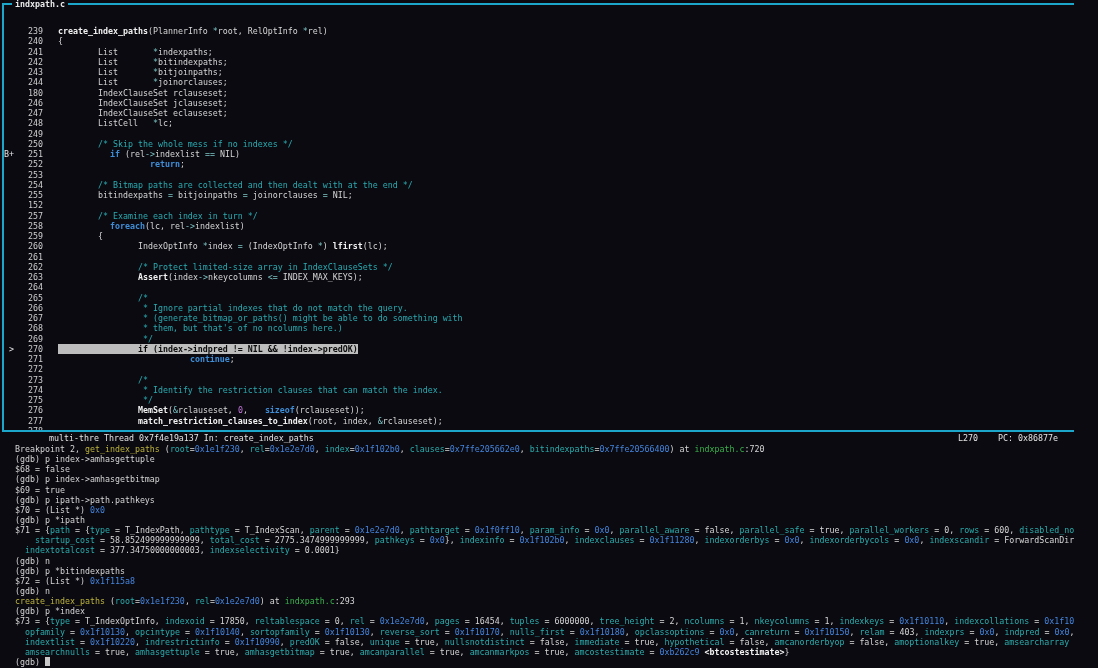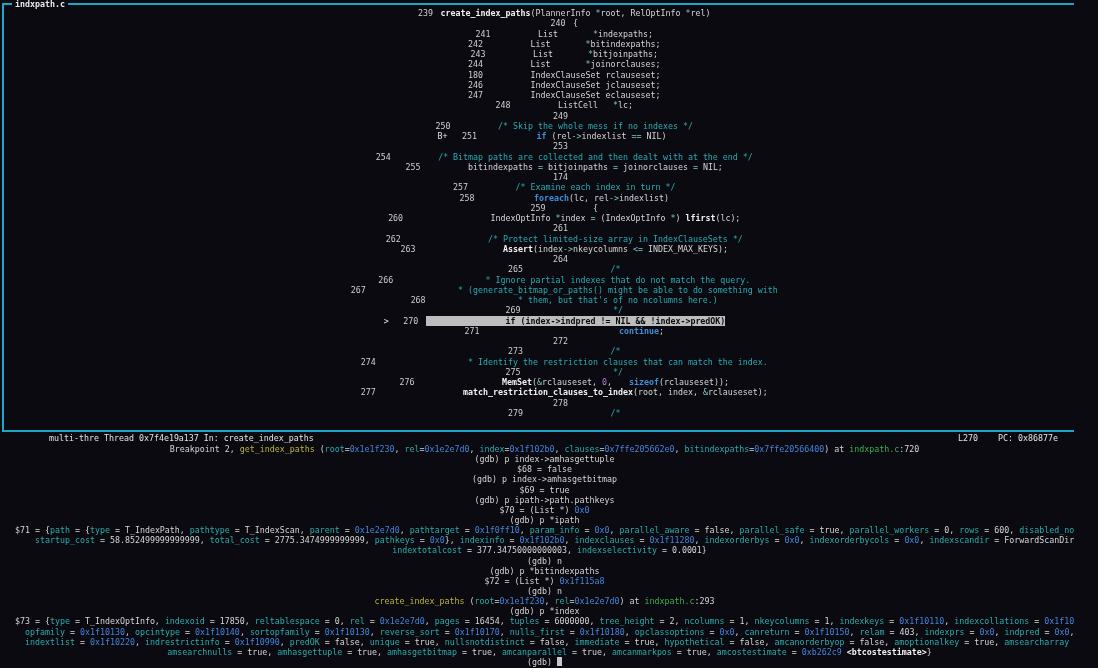--- a/index.html
+++ b/index.html
@@ -1,25 +1,25 @@
 <!DOCTYPE html>
 <html><head>
 <meta charset="utf-8">
 <style>
   html,body{margin:0;padding:0;background:#0a0a10;}
   body{width:1098px;height:668px;overflow:hidden;
        font-family:"DejaVu Sans Mono", monospace;font-size:8.3px;line-height:10.25px;}
-  .terminal{position:relative;width:1074px;height:668px;background:#0a0a10;overflow:hidden;text-align:center;}
+  .terminal{position:relative;width:1074px;height:668px;background:#0a0a10;overflow:hidden;}
 
   
   .source-panel{position:absolute;left:2px;top:3px;width:1093px;height:429px;
                 border:2px solid #1ca7ca;box-sizing:border-box;background:#0a0a10;}
   .source-title{position:absolute;top:-6px;left:8px;padding:0 3px;background:#0a0a10;
                 color:#ececec;font-weight:bold;line-height:10px;}
-  .src-lines{position:absolute;left:0;top:0;right:0;bottom:0;padding-top:3px;overflow:hidden;}
+  .src-lines{position:absolute;left:0;top:0;right:0;bottom:0;padding-top:21px;overflow:hidden;}
   .sr{height:10.25px;overflow:hidden;white-space:pre;}
   .mk{display:inline-block;width:24px;white-space:pre;color:#e6e6e6;vertical-align:top;}
   .ln{display:inline-block;width:30px;color:#cfcfcf;vertical-align:top;}
   .cd{white-space:pre;}
   .cd.hl{background:#bdbdbd;}
   .cd.hl span{color:#0a0a0a !important;font-weight:bold;}
 
   
   .sg-p{color:#d6d6d6;}
   .sg-k{color:#3f8ed8;font-weight:bold;margin-left:12px;}
@@ -59,24 +59,25 @@
         <div class="sr"><span class="mk"></span><span class="ln">242</span><span class="cd"><span class="sg-p">        List       </span><span class="sg-o">*</span><span class="sg-p">bitindexpaths;</span></span></div>
         <div class="sr"><span class="mk"></span><span class="ln">243</span><span class="cd"><span class="sg-p">        List       </span><span class="sg-o">*</span><span class="sg-p">bitjoinpaths;</span></span></div>
         <div class="sr"><span class="mk"></span><span class="ln">244</span><span class="cd"><span class="sg-p">        List       </span><span class="sg-o">*</span><span class="sg-p">joinorclauses;</span></span></div>
         <div class="sr"><span class="mk"></span><span class="ln">180</span><span class="cd"><span class="sg-p">        IndexClauseSet rclauseset;</span></span></div>
         <div class="sr"><span class="mk"></span><span class="ln">246</span><span class="cd"><span class="sg-p">        IndexClauseSet jclauseset;</span></span></div>
         <div class="sr"><span class="mk"></span><span class="ln">247</span><span class="cd"><span class="sg-p">        IndexClauseSet eclauseset;</span></span></div>
         <div class="sr"><span class="mk"></span><span class="ln">248</span><span class="cd"><span class="sg-p">        ListCell   </span><span class="sg-o">*</span><span class="sg-p">lc;</span></span></div>
         <div class="sr"><span class="mk"></span><span class="ln">249</span><span class="cd"></span></div>
         <div class="sr"><span class="mk"></span><span class="ln">250</span><span class="cd"><span class="sg-c">        /* Skip the whole mess if no indexes */</span></span></div>
         <div class="sr"><span class="mk">B+</span><span class="ln">251</span><span class="cd"><span class="sg-p">        </span><span class="sg-k">if</span><span class="sg-p"> (rel</span><span class="sg-o">-&gt;</span><span class="sg-p">indexlist </span><span class="sg-o">==</span><span class="sg-p"> NIL)</span></span></div>
+        <div class="sr"><span class="mk"></span><span class="ln">252</span><span class="cd"><span class="sg-p">                </span><span class="sg-k">return</span><span class="sg-p">;</span></span></div>
         <div class="sr"><span class="mk"></span><span class="ln">253</span><span class="cd"></span></div>
         <div class="sr"><span class="mk"></span><span class="ln">254</span><span class="cd"><span class="sg-c">        /* Bitmap paths are collected and then dealt with at the end */</span></span></div>
         <div class="sr"><span class="mk"></span><span class="ln">255</span><span class="cd"><span class="sg-p">        bitindexpaths </span><span class="sg-o">=</span><span class="sg-p"> bitjoinpaths </span><span class="sg-o">=</span><span class="sg-p"> joinorclauses </span><span class="sg-o">=</span><span class="sg-p"> NIL;</span></span></div>
-        <div class="sr"><span class="mk"></span><span class="ln">174</span><span class="cd"></span></div>
+        <div class="sr"><span class="mk"></span><span class="ln">152</span><span class="cd"></span></div>
         <div class="sr"><span class="mk"></span><span class="ln">257</span><span class="cd"><span class="sg-c">        /* Examine each index in turn */</span></span></div>
         <div class="sr"><span class="mk"></span><span class="ln">258</span><span class="cd"><span class="sg-p">        </span><span class="sg-k">foreach</span><span class="sg-p">(lc, rel</span><span class="sg-o">-&gt;</span><span class="sg-p">indexlist)</span></span></div>
         <div class="sr"><span class="mk"></span><span class="ln">259</span><span class="cd"><span class="sg-p">        {</span></span></div>
         <div class="sr"><span class="mk"></span><span class="ln">260</span><span class="cd"><span class="sg-p">                IndexOptInfo </span><span class="sg-o">*</span><span class="sg-p">index </span><span class="sg-o">=</span><span class="sg-p"> (IndexOptInfo </span><span class="sg-o">*</span><span class="sg-p">) </span><span class="sg-f">lfirst</span><span class="sg-p">(lc);</span></span></div>
         <div class="sr"><span class="mk"></span><span class="ln">261</span><span class="cd"></span></div>
         <div class="sr"><span class="mk"></span><span class="ln">262</span><span class="cd"><span class="sg-c">                /* Protect limited-size array in IndexClauseSets */</span></span></div>
         <div class="sr"><span class="mk"></span><span class="ln">263</span><span class="cd"><span class="sg-p">                </span><span class="sg-f">Assert</span><span class="sg-p">(index</span><span class="sg-o">-&gt;</span><span class="sg-p">nkeycolumns </span><span class="sg-o">&lt;=</span><span class="sg-p"> INDEX_MAX_KEYS);</span></span></div>
         <div class="sr"><span class="mk"></span><span class="ln">264</span><span class="cd"></span></div>
         <div class="sr"><span class="mk"></span><span class="ln">265</span><span class="cd"><span class="sg-c">                /*</span></span></div>
         <div class="sr"><span class="mk"></span><span class="ln">266</span><span class="cd"><span class="sg-c">                 * Ignore partial indexes that do not match the query.</span></span></div>

